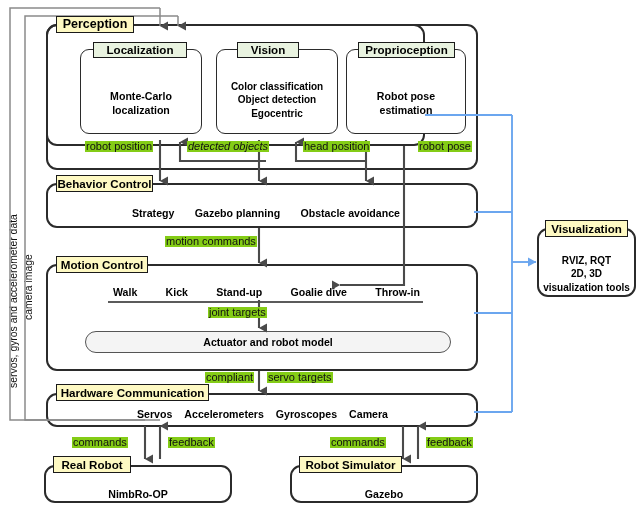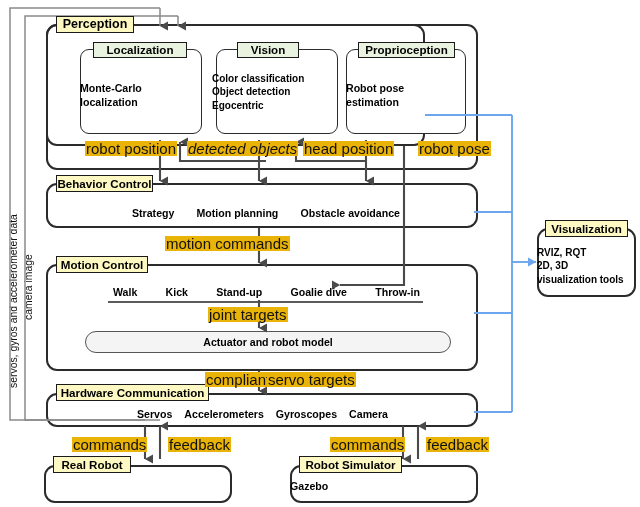--- a/index.html
+++ b/index.html
@@ -18,31 +18,31 @@
   .tab{position:absolute;border:1.4px solid #1a1a1a;box-sizing:border-box;
        background:#fef9c3;color:#000;font-weight:bold;
        display:flex;align-items:center;justify-content:center;
        white-space:nowrap;line-height:1;z-index:6;}
   .tab.green{background:#e9f3e0;}
   .tab.t13{font-size:12.5px;}
   .tab.t12{font-size:11.6px;}
 
   
   .body-txt{position:absolute;font-weight:bold;color:#000;
-            text-align:left;line-height:1.33;white-space:nowrap;}
+            text-align:center;line-height:1.33;white-space:nowrap;margin-top:8px;}
   .b11{font-size:10.6px;}
   .b10{font-size:10px;}
 
   .inline-row{position:absolute;display:flex;align-items:center;
               justify-content:space-between;font-weight:bold;font-size:10.6px;
               color:#000;white-space:nowrap;}
 
   
-  .elabel{position:absolute;font-size:15px;color:#111;white-space:nowrap;
-          background:#eab308;padding:0 1px;line-height:1;z-index:7;}
+  .elabel{position:absolute;font-size:11px;color:#111;white-space:nowrap;
+          background:#84cc16;padding:0 1px;line-height:1;z-index:7;}
 
   
   .vlabel{position:absolute;font-size:10.4px;color:#111;white-space:nowrap;
           transform-origin:0 0;transform:rotate(-90deg);line-height:1;}
 
   
   #wires{position:absolute;left:0;top:0;width:640px;height:507px;
          pointer-events:none;z-index:2;}
 
   
@@ -151,21 +151,21 @@
 
   <div class="elabel" style="left:85px;top:141px;">robot position</div>
   <div class="elabel" style="left:187px;top:141px;font-style:italic;">detected objects</div>
   <div class="elabel" style="left:303px;top:141px;">head position</div>
   <div class="elabel" style="left:418px;top:141px;">robot pose</div>
 
   <div class="mod" style="left:46px;top:183px;width:432px;height:45px;"></div>
   <div class="tab t12" style="left:56px;top:175px;width:97px;height:17px;">Behavior Control</div>
   <div class="inline-row" style="left:132px;top:207px;width:268px;">
     <span>Strategy</span>
-    <span>Motion planning</span>
+    <span>Gazebo planning</span>
     <span>Obstacle avoidance</span>
   </div>
 
   <div class="elabel" style="left:165px;top:236px;">motion commands</div>
 
   <div class="mod" style="left:46px;top:264px;width:432px;height:107px;"></div>
   <div class="tab t12" style="left:56px;top:256px;width:92px;height:17px;">Motion Control</div>
   <div class="inline-row" style="left:113px;top:286px;width:307px;">
     <span>Walk</span>
     <span>Kick</span>
@@ -189,20 +189,21 @@
     <span>Camera</span>
   </div>
 
   <div class="elabel" style="left:72px;top:437px;">commands</div>
   <div class="elabel" style="left:168px;top:437px;">feedback</div>
   <div class="elabel" style="left:330px;top:437px;">commands</div>
   <div class="elabel" style="left:426px;top:437px;">feedback</div>
 
   <div class="mod" style="left:44px;top:465px;width:188px;height:38px;"></div>
   <div class="tab t12" style="left:53px;top:456px;width:78px;height:17px;">Real Robot</div>
+  <div class="body-txt b11" style="left:44px;top:479px;width:188px;">NimbRo-OP</div>
 
   <div class="mod" style="left:290px;top:465px;width:188px;height:38px;"></div>
   <div class="tab t12" style="left:299px;top:456px;width:103px;height:17px;">Robot Simulator</div>
   <div class="body-txt b11" style="left:290px;top:479px;width:188px;">Gazebo</div>
 
   <div class="mod" style="left:537px;top:228px;width:99px;height:69px;"></div>
   <div class="tab t12" style="left:545px;top:220px;width:83px;height:17px;">Visualization</div>
   <div class="body-txt b10" style="left:537px;top:246px;width:99px;">
     <div>RVIZ, RQT</div>
     <div>2D, 3D</div>

